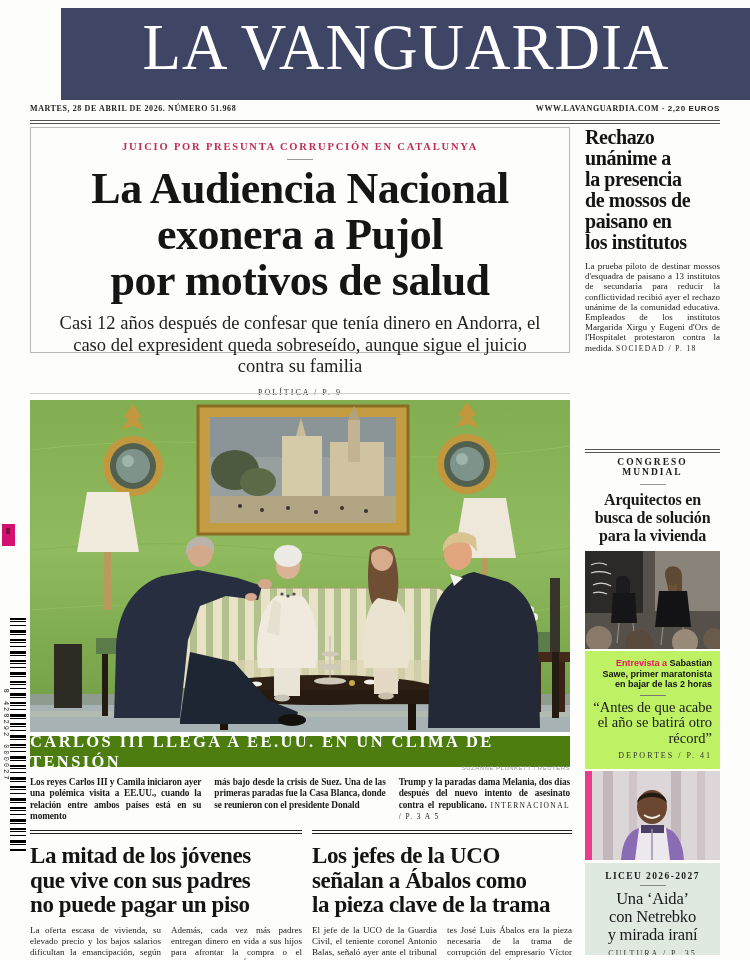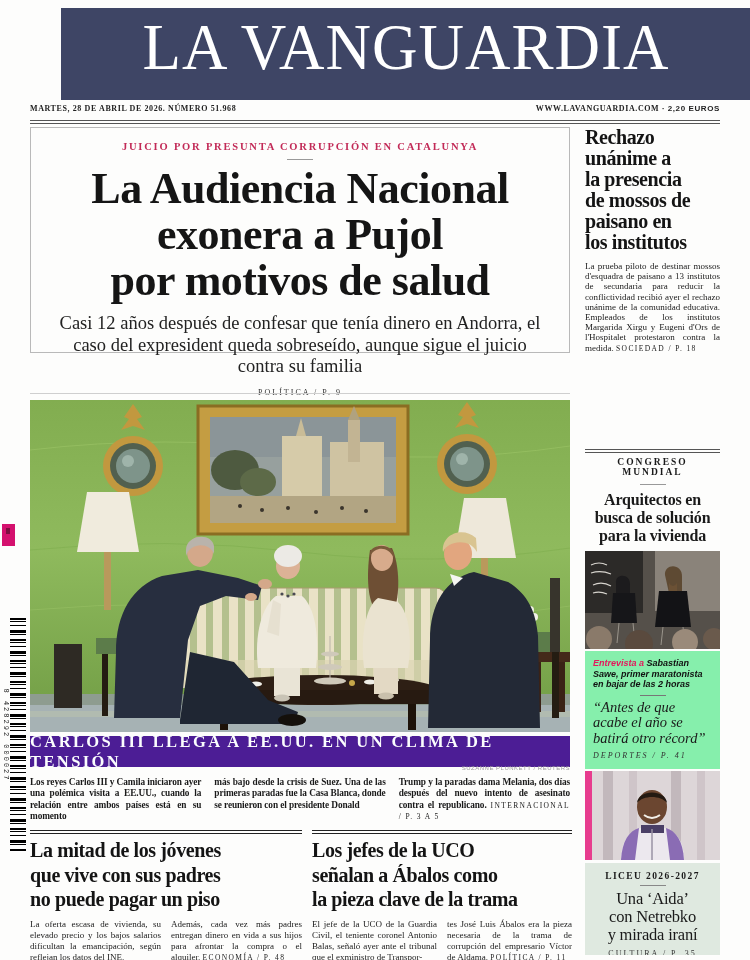--- a/index.html
+++ b/index.html
@@ -26,52 +26,52 @@
   .mini-rule{width:26px;height:1px;background:#999;margin:7px auto 0 auto;}
   .lead-headline{margin-top:6px;font-size:44px;line-height:46px;font-weight:bold;letter-spacing:-0.5px;color:#151515;}
   .lead-subhead{margin:9px auto 0 auto;width:500px;font-size:18.5px;line-height:21.5px;color:#222;}
   .section-ref{font-size:8px;letter-spacing:2px;color:#333;}
   .lead-box .section-ref{display:block;margin-top:10px;}
 
   .photo-rule{position:absolute;left:30px;top:393px;width:540px;border-top:1px solid #cfcfcf;}
 
   
   .photo-wrap{position:absolute;left:30px;top:400px;width:540px;}
-  .caption-band{width:540px;height:31px;background:#4c1d95;display:flex;align-items:center;justify-content:center;}
+  .caption-band{width:540px;height:31px;background:#4d7c0f;display:flex;align-items:center;justify-content:center;}
   .caption-band span{color:#fbfdfe;font-weight:bold;font-size:16.5px;letter-spacing:2.4px;}
   .credit{position:absolute;left:30px;top:765px;width:540px;text-align:right;font-size:6px;
           letter-spacing:0.5px;color:#9a9a9a;font-family:"Liberation Sans","DejaVu Sans",sans-serif;}
 
   .lede{position:absolute;left:30px;top:777px;width:540px;display:flex;gap:13px;}
   .lede .col{flex:1;font-size:9.3px;line-height:11.3px;font-weight:bold;text-align:justify;letter-spacing:-0.1px;}
   .ref-inline{font-weight:normal;font-size:7.5px;letter-spacing:1.4px;}
 
   
   .bottom-art{position:absolute;top:830px;}
   .bottom-art .art-rule{border-top:1px solid #222;border-bottom:1px solid #222;height:2px;}
   .bottom-left{left:30px;width:272px;}
   .bottom-middle{left:312px;width:260px;}
-  .bottom-headline{margin-top:4px;font-size:20px;line-height:24.5px;font-weight:bold;letter-spacing:-0.4px;color:#141414;}
+  .bottom-headline{margin-top:10px;font-size:23px;line-height:24.5px;font-weight:bold;letter-spacing:-0.4px;color:#141414;}
   .bottom-cols{margin-top:7px;display:flex;gap:10px;}
   .bottom-cols .col{flex:1;font-size:9px;line-height:11px;text-align:justify;}
 
   
   .rcol{position:absolute;left:585px;top:127px;width:135px;}
   .r-headline{font-size:20px;line-height:21px;font-weight:bold;letter-spacing:-0.4px;color:#141414;}
   .r-subhead{margin-top:9px;font-size:15px;line-height:17.5px;letter-spacing:-0.3px;color:#222;}
   .r-body{margin-top:8px;font-size:9px;line-height:10.2px;text-align:justify;}
   .rcol-div{position:absolute;left:585px;top:449px;width:135px;}
   .congreso{position:absolute;left:585px;top:457px;width:135px;text-align:center;}
   .congreso .label{font-size:9.5px;font-weight:bold;letter-spacing:2px;}
   .congreso .c-headline{margin-top:6px;font-size:16px;line-height:18px;font-weight:bold;letter-spacing:-0.2px;}
   .congreso .section-ref{display:block;margin-top:6px;}
   .congreso-photo{position:absolute;left:585px;top:551px;width:135px;height:98px;}
 
-  .interview{position:absolute;left:585px;top:651px;width:135px;height:118px;background:#86efac;
-             text-align:left;box-sizing:border-box;padding:7px 8px 0 8px;overflow:hidden;font-style:italic;}
+  .interview{position:absolute;left:585px;top:651px;width:135px;height:118px;background:#bef264;
+             text-align:right;box-sizing:border-box;padding:7px 8px 0 8px;overflow:hidden;}
   .interview .intro{font-family:"Liberation Sans","DejaVu Sans",sans-serif;font-weight:bold;
                     font-size:9px;line-height:10.6px;color:#111;}
   .interview .lead-in{color:#e4185c;}
   .interview .mini-rule{background:#777;margin-top:5px;}
   .interview .quote{margin-top:4px;font-size:14.5px;line-height:15.5px;color:#1a1a1a;}
   .interview .section-ref{display:block;margin-top:5px;}
 
   .runner-photo{position:absolute;left:585px;top:771px;width:135px;height:89px;}
 
   .liceu{position:absolute;left:585px;top:863px;width:135px;height:92px;background:#dfe9e0;

